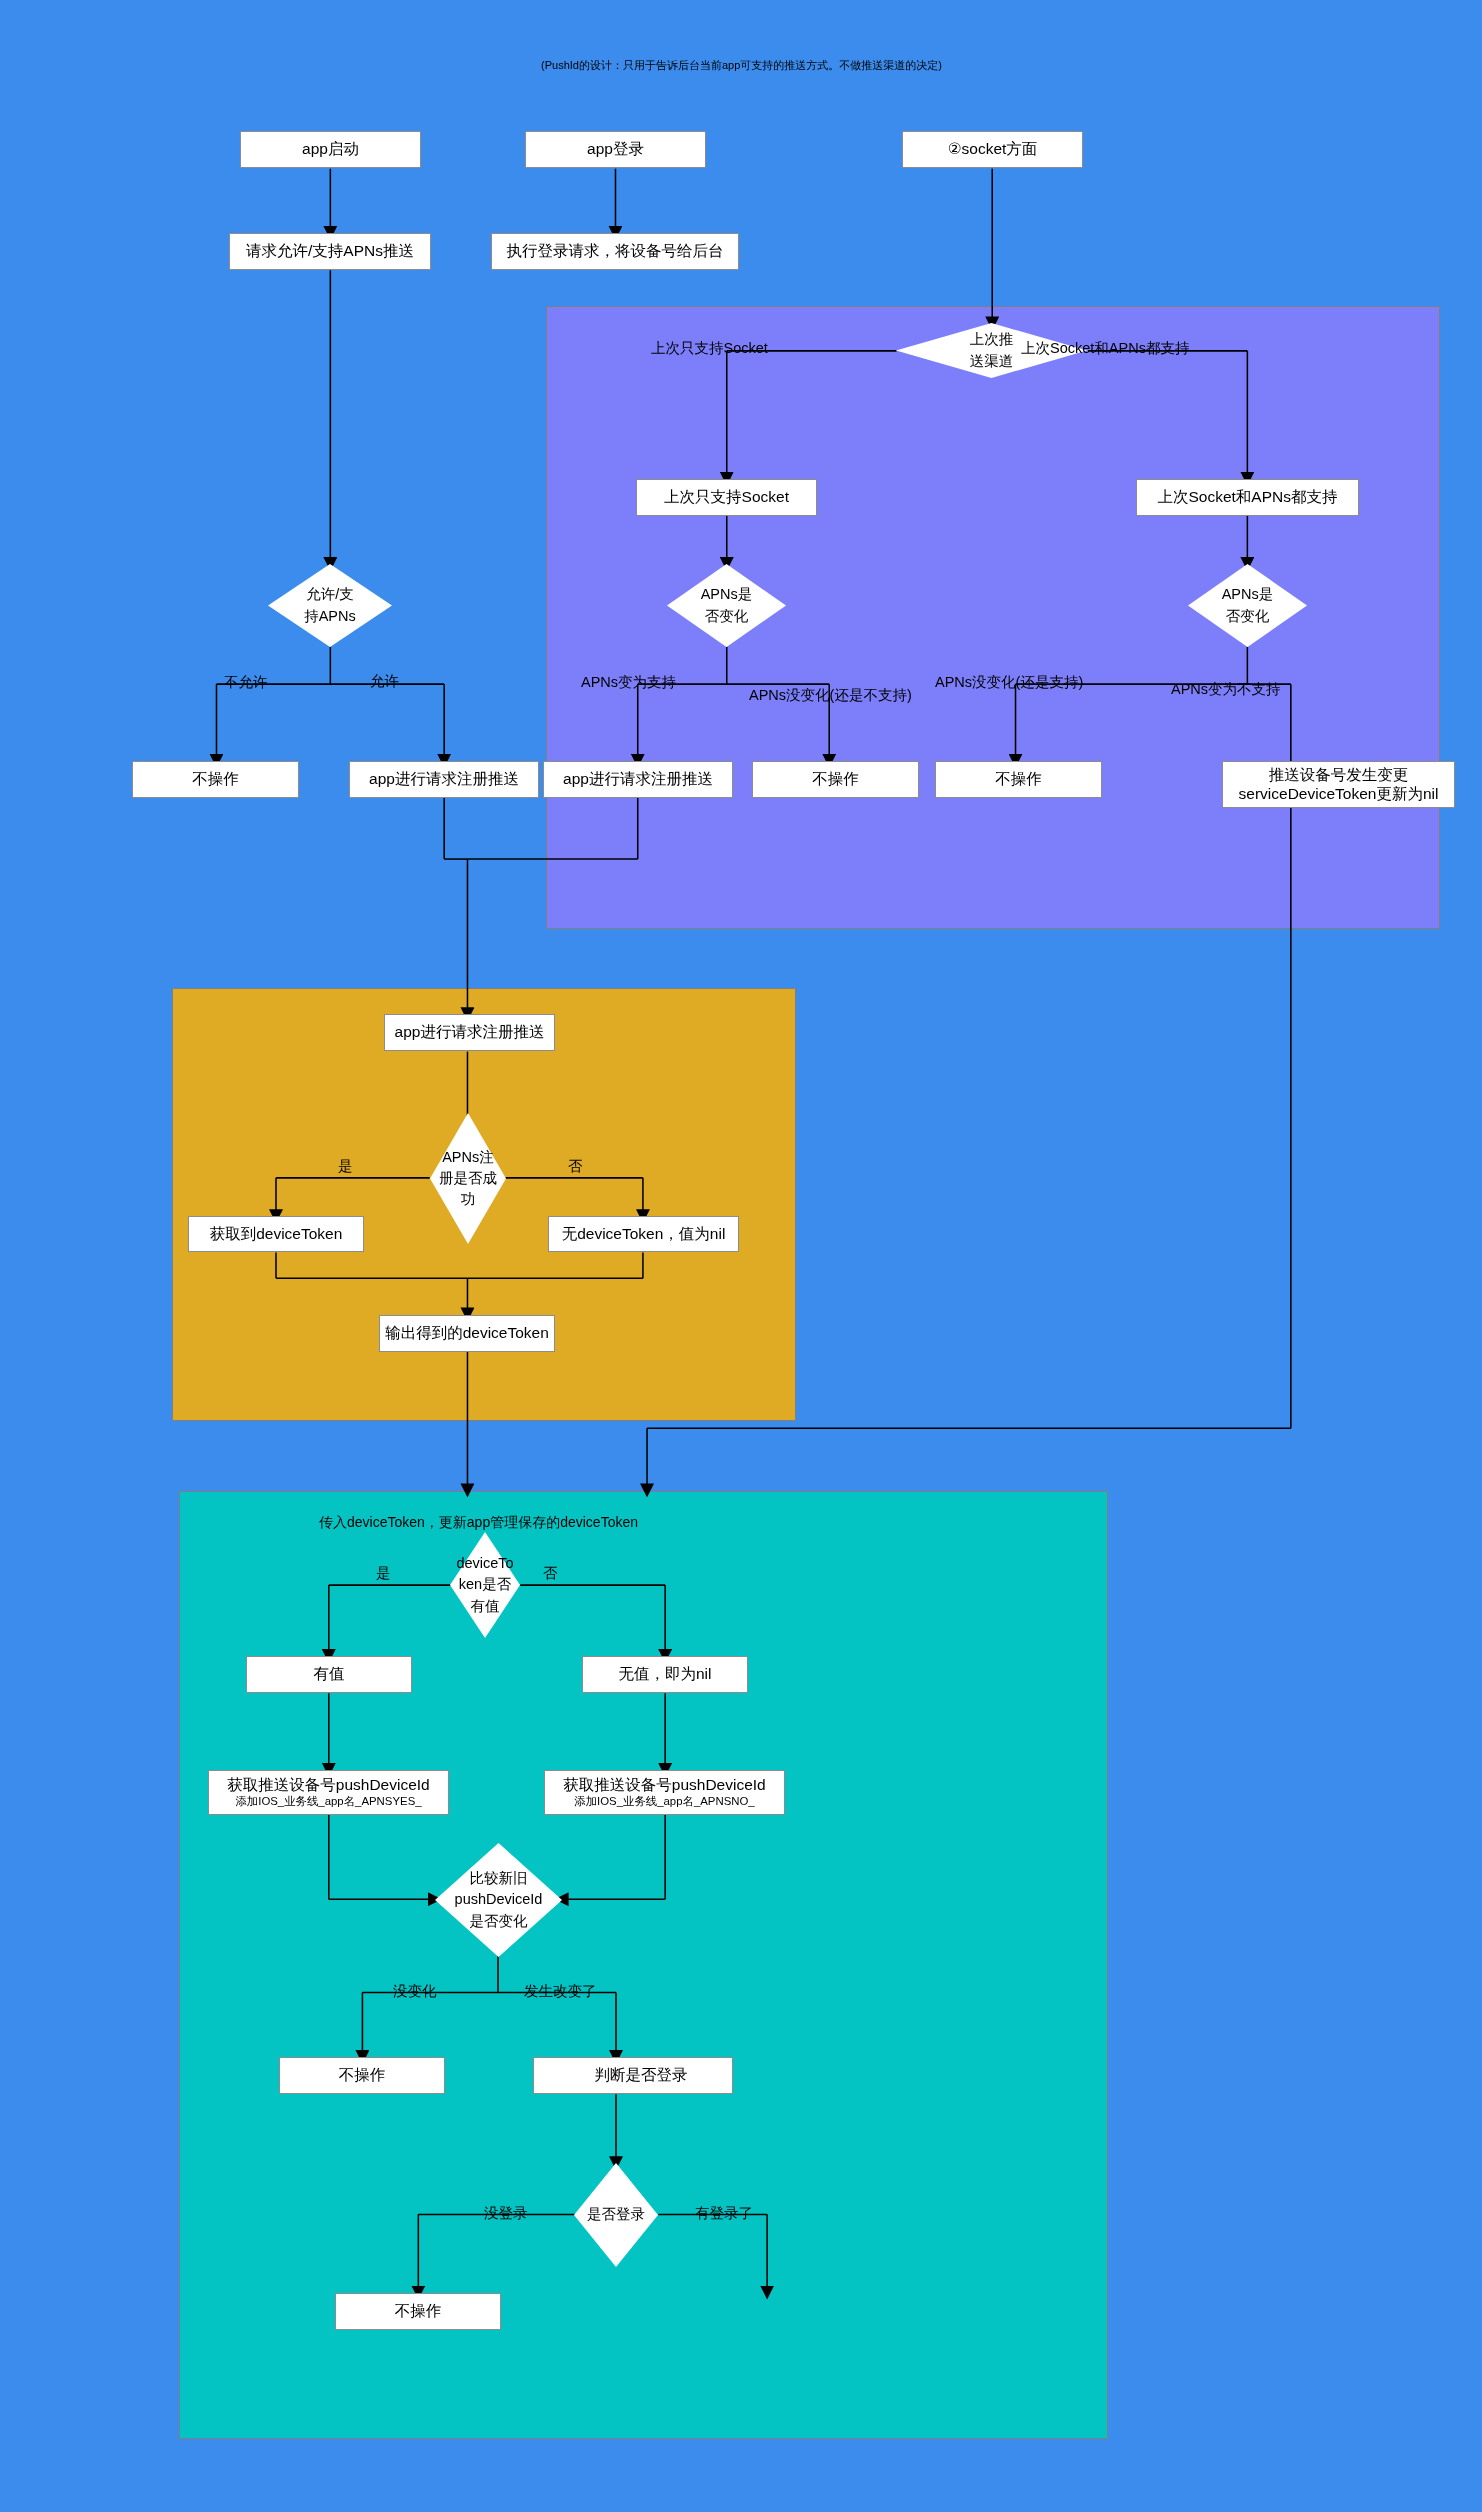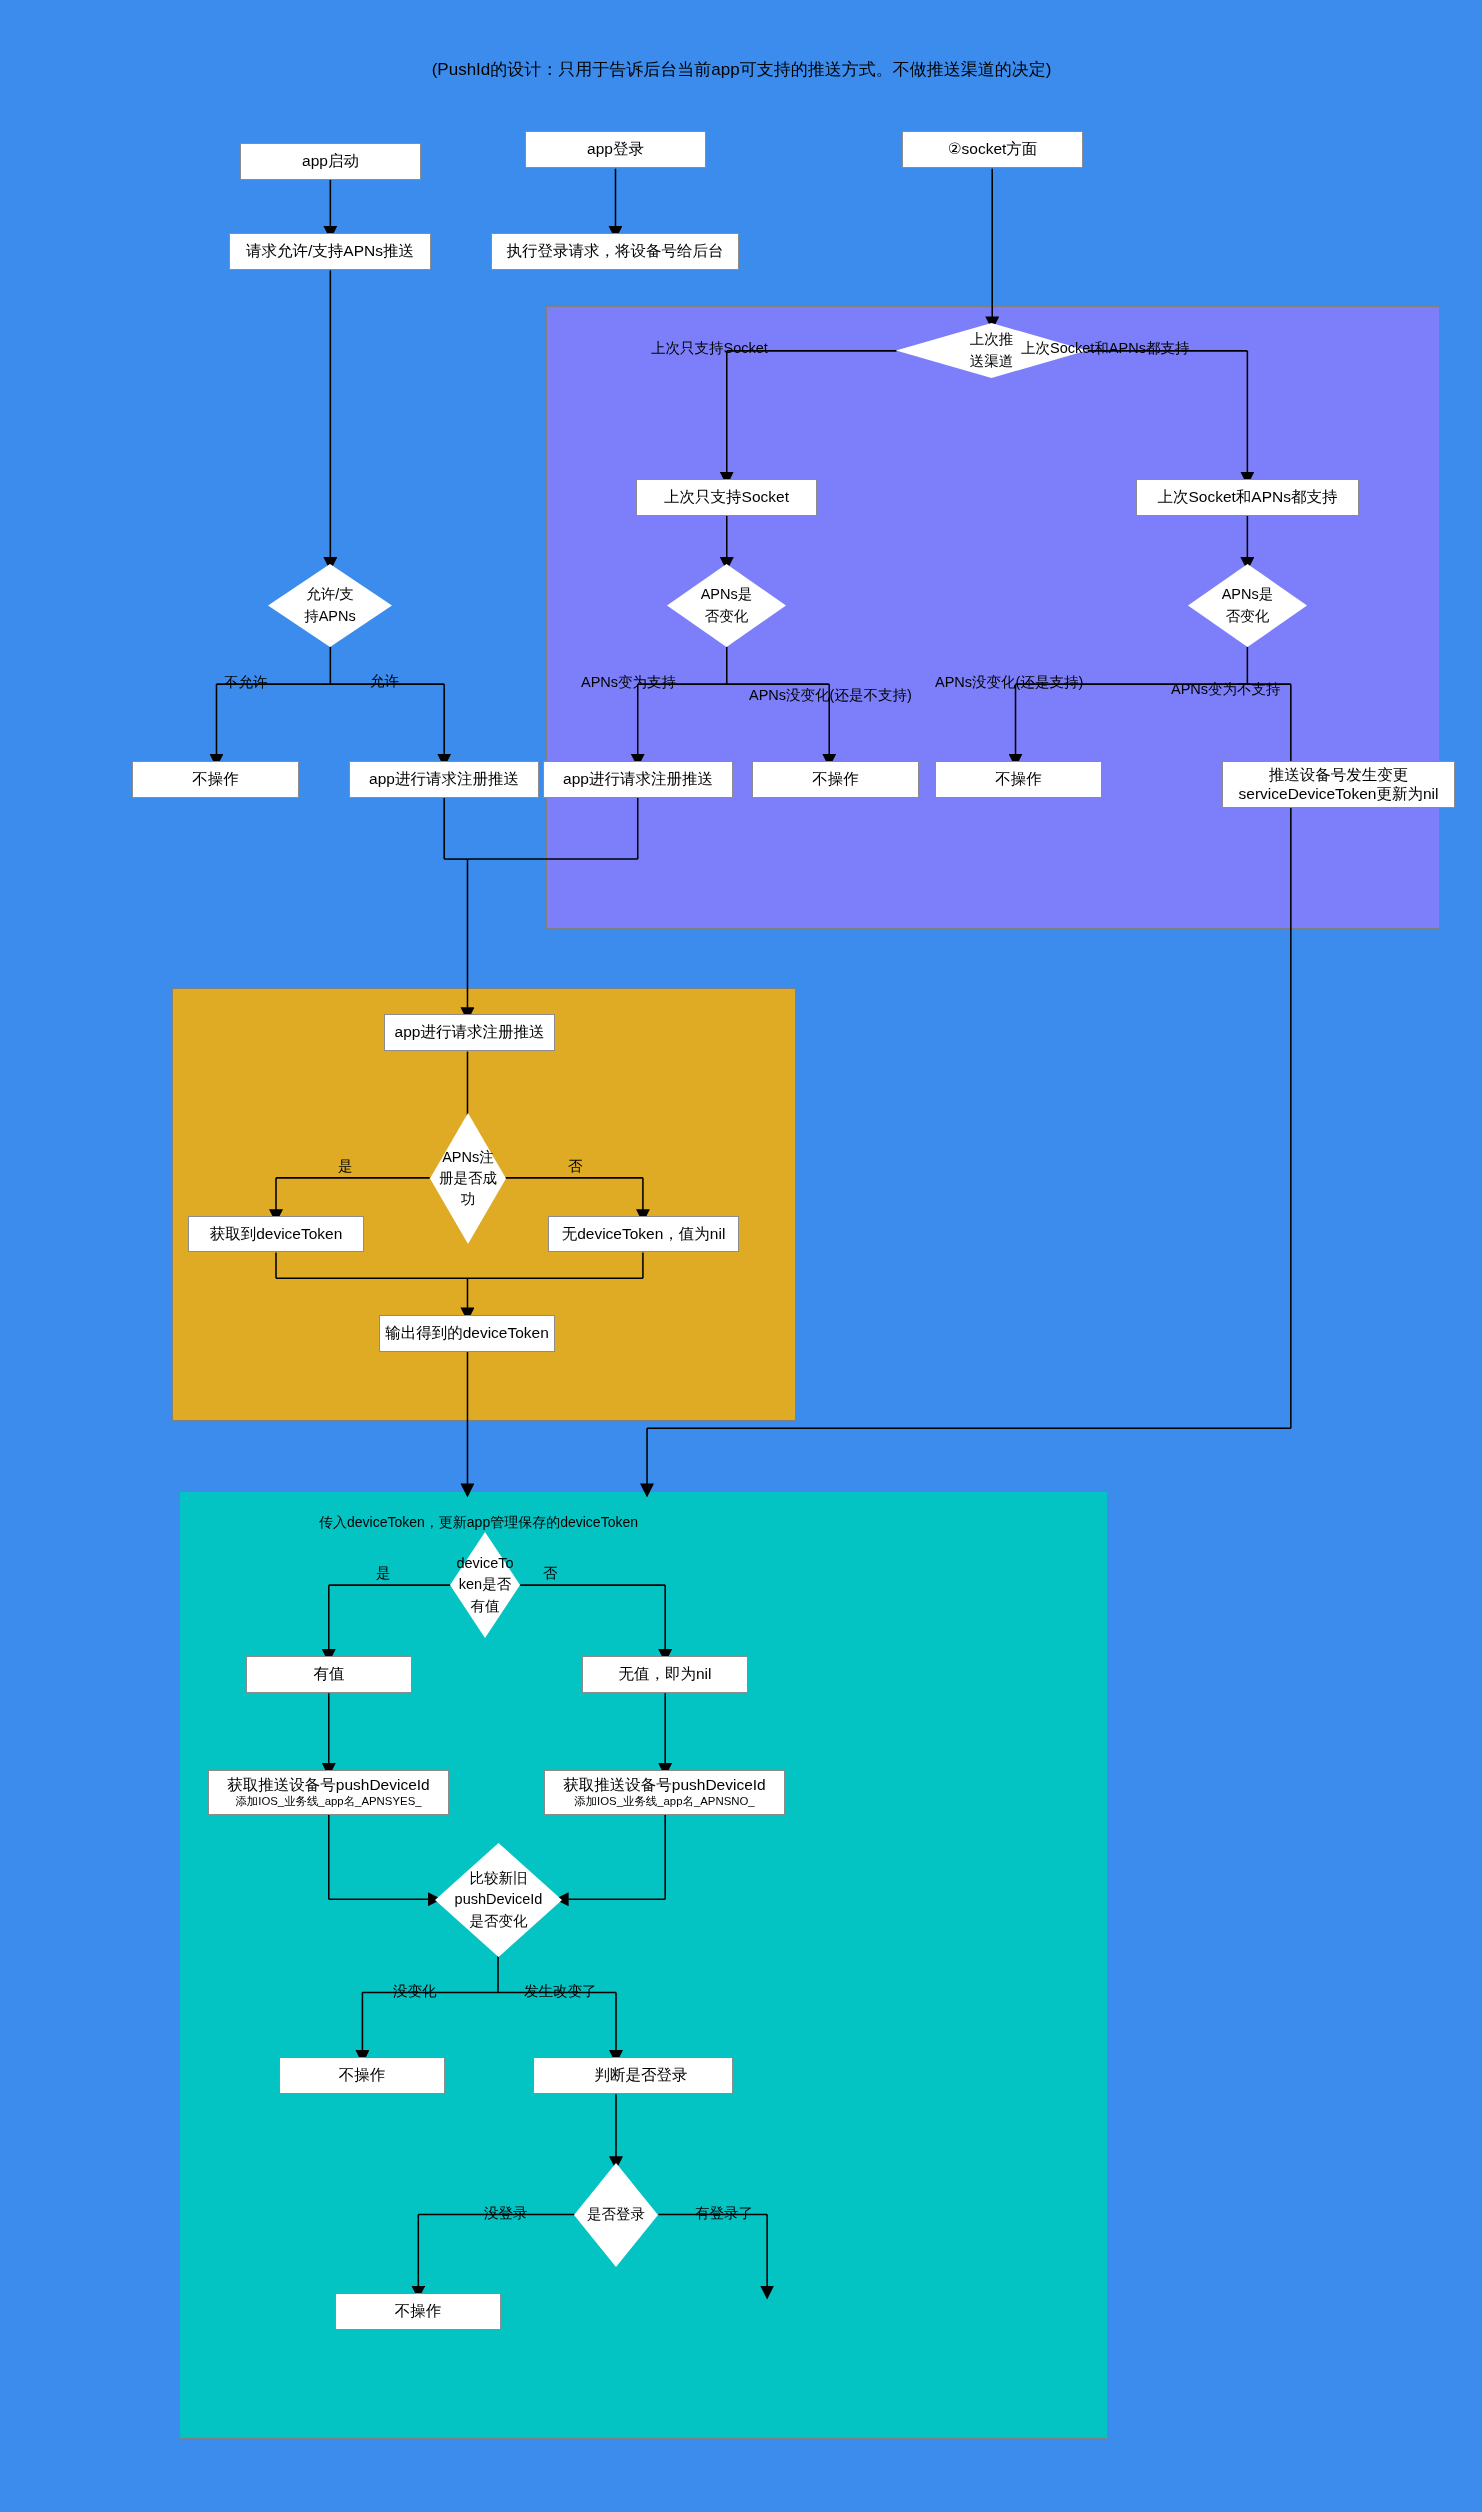--- a/index.html
+++ b/index.html
@@ -88,21 +88,21 @@
   }
 
   
   .title{
     position:absolute;
     width:100%;
     text-align:center;
     color:#000;
   }
   .title-main{font-size:24px;}
-  .title-sub{font-size:17px;}
+  .title-sub{font-size:11px;}
 
   
   svg#edges{
     position:absolute;left:0;top:0;
     width:1483px;height:2512px;
     z-index:1;
     pointer-events:none;
   }
   .diamond, .node{z-index:4;}
   .elabel{z-index:6;}
@@ -206,21 +206,21 @@
       <line x1="1482" y1="4279" x2="1482" y2="4430" marker-end="url(#ah)"></line>
     </g>
   </svg>
 
   <div class="title title-sub" style="top:58px;">(PushId的设计：只用于告诉后台当前app可支持的推送方式。不做推送渠道的决定)</div>
 
   <div class="panel panel-purple" style="left: 546px; top: 306px; width: 894px; height: 623px; background: rgb(125, 127, 250);"></div>
   <div class="panel panel-orange" style="left: 172px; top: 988px; width: 624px; height: 433px; background: rgb(223, 171, 37);"></div>
   <div class="panel panel-teal" style="left: 179px; top: 1491px; width: 929px; height: 948px; background: rgb(4, 195, 195);"></div>
 
-  <div class="node" style="left:240px;top:131px;width:181px;height:37px;margin-top:12px;">
+  <div class="node" style="left:240px;top:131px;width:181px;height:37px;">
     <span>app启动</span>
   </div>
   <div class="node" style="left:525px;top:131px;width:181px;height:37px;">
     <span>app登录</span>
   </div>
   <div class="node" style="left:902px;top:131px;width:181px;height:37px;">
     <span>②socket方面</span>
   </div>
 
   <div class="node" style="left:229px;top:233px;width:202px;height:37px;">

